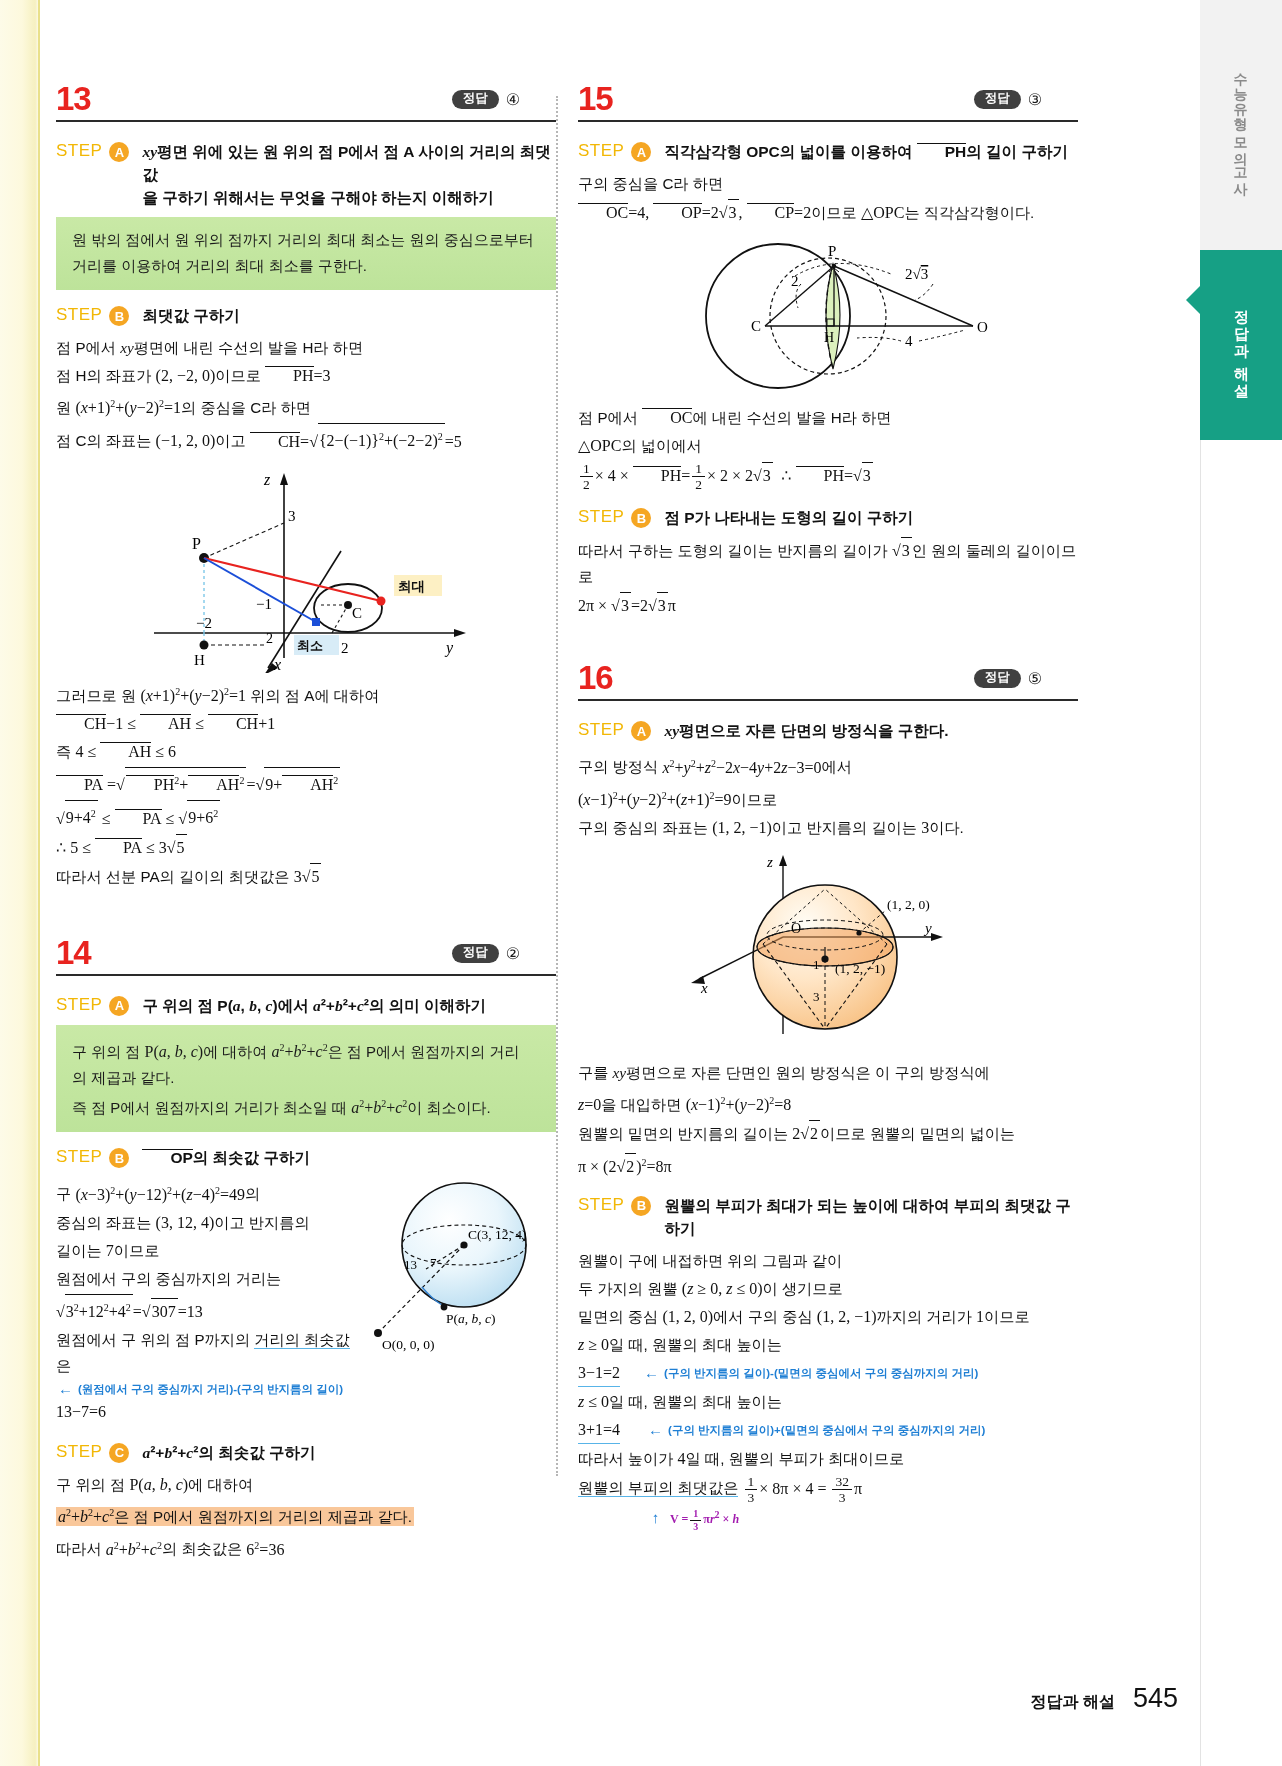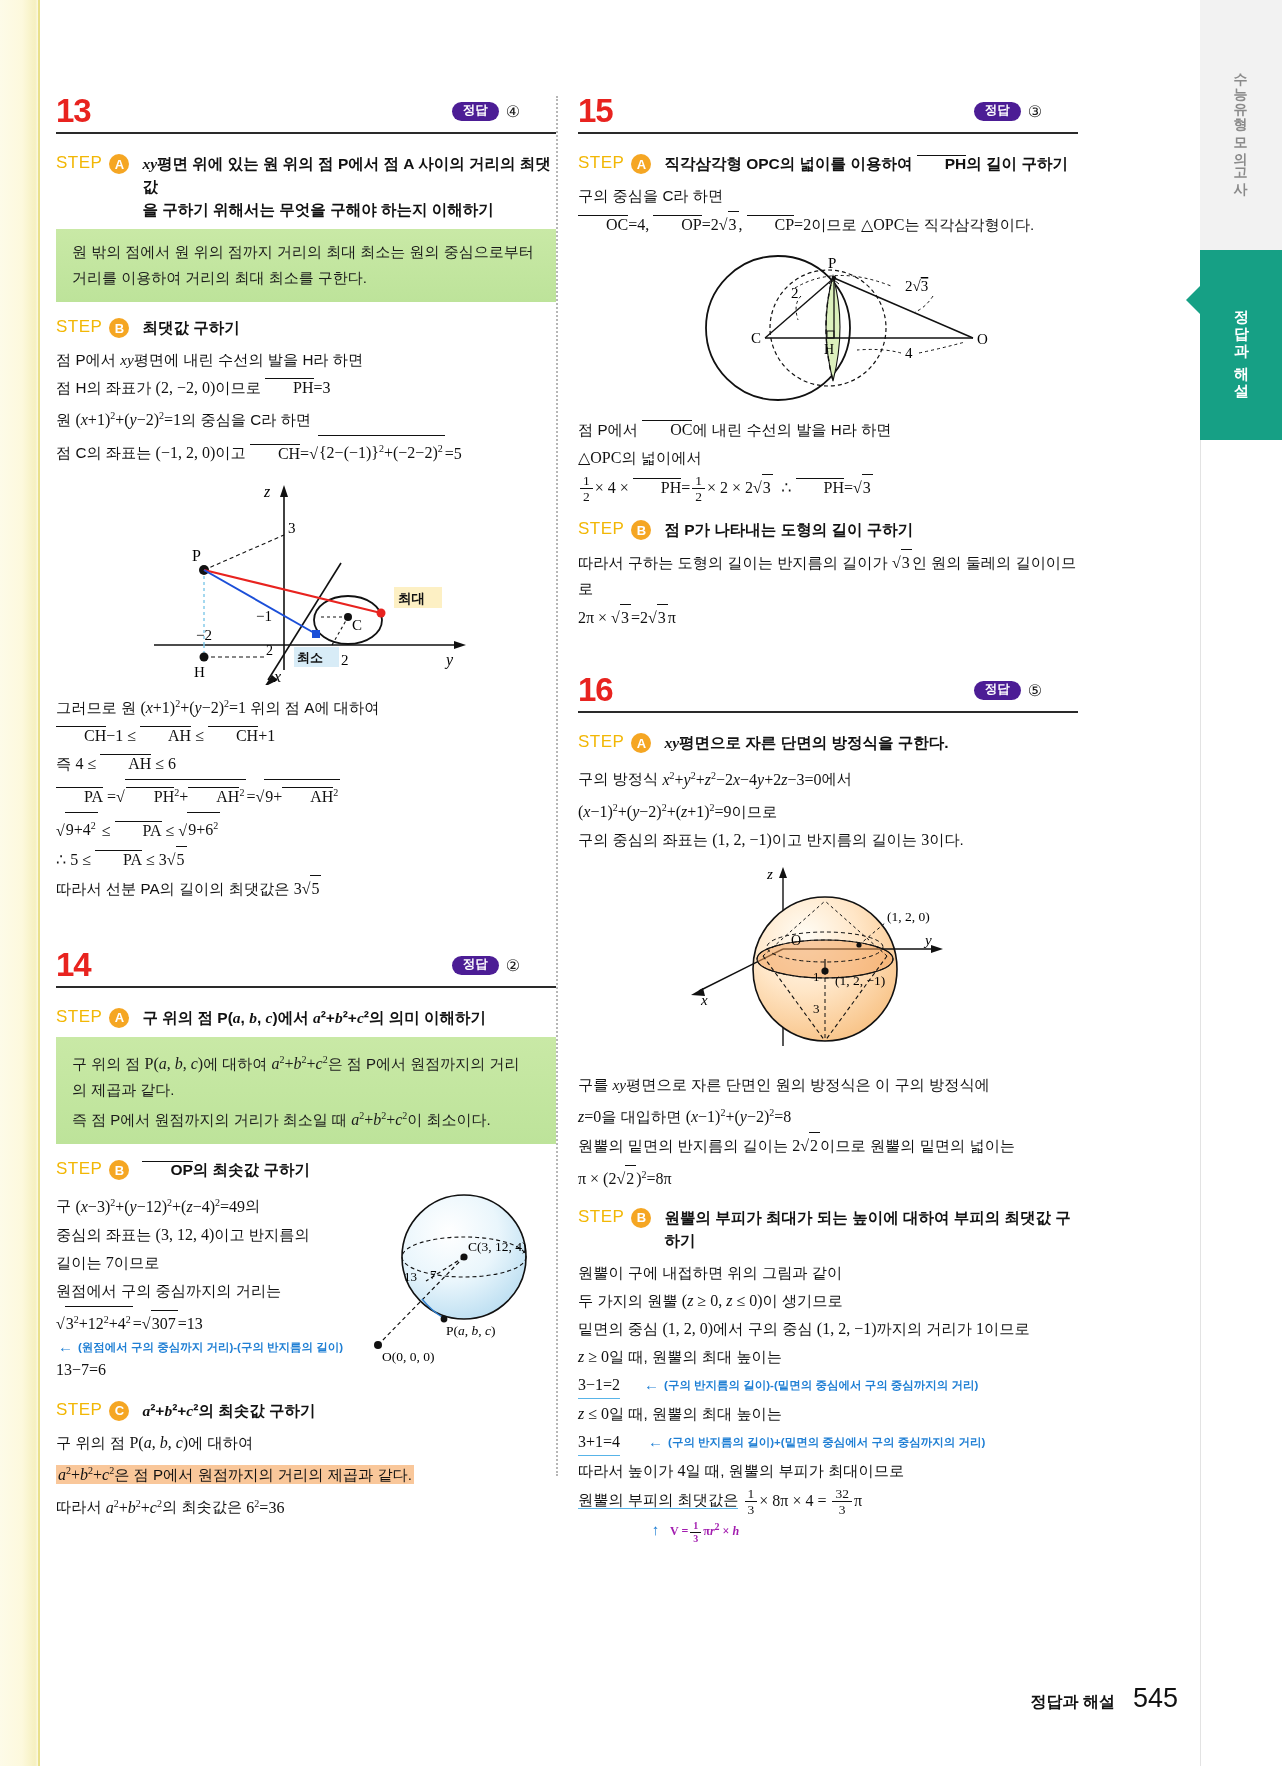--- a/index.html
+++ b/index.html
@@ -52,21 +52,21 @@
     border-top:14px solid transparent;
     border-bottom:14px solid transparent;
     border-right:14px solid #16a085;
   }
   .tab-green span {
     writing-mode:vertical-rl;
     font-size:15px; font-weight:bold; color:#ffffff; letter-spacing:2px;
   }
   
   .col {
-    position:absolute; top:92px; width:500px;
+    position:absolute; top:80px; width:500px;
   }
   .col-left { left:56px; }
   .col-right { left:578px; }
   .col-divider {
     position:absolute; left:556px; top:96px; width:0; height:1380px;
     border-left:2px dotted #b6b6b6;
   }
   
   .prob { position:relative; margin-bottom:4px; }
   .prob-head {
@@ -78,21 +78,21 @@
     line-height:38px; letter-spacing:-1px;
   }
   .prob-rule {
     border-top:2px solid #2a2a2a; margin-top:2px; width:100%;
   }
   .ans-badge {
     position:absolute; right:36px; top:10px;
     display:flex; align-items:center; gap:7px;
   }
   .ans-pill {
-    background:#4c1d95; color:#ffffff; font-size:12.5px; font-weight:bold;
+    background:#404040; color:#ffffff; font-size:12.5px; font-weight:bold;
     border-radius:11px; padding:2px 11px 3px 11px; line-height:1.1;
   }
   .ans-circ { font-size:16px; color:#1a1a1a; }
   
   .step {
     display:flex; align-items:flex-start; gap:7px;
     margin:14px 0 8px 0;
   }
   .step-word {
     font-size:17px; font-weight:normal; color:#f2b705; letter-spacing:0.5px;
@@ -321,20 +321,21 @@
             <circle cx="84" cy="136" r="3.4" fill="#111"></circle>
             <text x="86" y="152" font-size="13.5" font-family="Liberation Serif, serif">P(<tspan font-style="italic">a</tspan>, <tspan font-style="italic">b</tspan>, <tspan font-style="italic">c</tspan>)</text>
           </svg>
         </div>
 
         <div class="txt" style="max-width:300px;">구 <span class="math">(<span class="it">x</span>−3)<sup class="s">2</sup>+(<span class="it">y</span>−12)<sup class="s">2</sup>+(<span class="it">z</span>−4)<sup class="s">2</sup>=49</span>의</div>
         <div class="txt" style="max-width:300px;">중심의 좌표는 <span class="math">(3, 12, 4)</span>이고 반지름의</div>
         <div class="txt" style="max-width:300px;">길이는 <span class="math">7</span>이므로</div>
         <div class="txt" style="max-width:300px;">원점에서 구의 중심까지의 거리는</div>
         <div class="txt" style="max-width:300px;"><span class="math">√<span class="rad-body">3<sup class="s">2</sup>+12<sup class="s">2</sup>+4<sup class="s">2</sup></span>=√<span class="rad-body">307</span>=13</span></div>
+        <div class="txt">원점에서 구 위의 점 P까지의 <span class="u-blue">거리의 최솟값</span>은</div>
         <div class="note">
           <span class="note-arrow">←</span>
           <span>(원점에서 구의 중심까지 거리)-(구의 반지름의 길이)</span>
         </div>
         <div class="txt"><span class="math">13−7=6</span></div>
       </div>
 
       <div class="step">
         <span class="step-word">STEP</span>
         <span class="step-badge">C</span>

